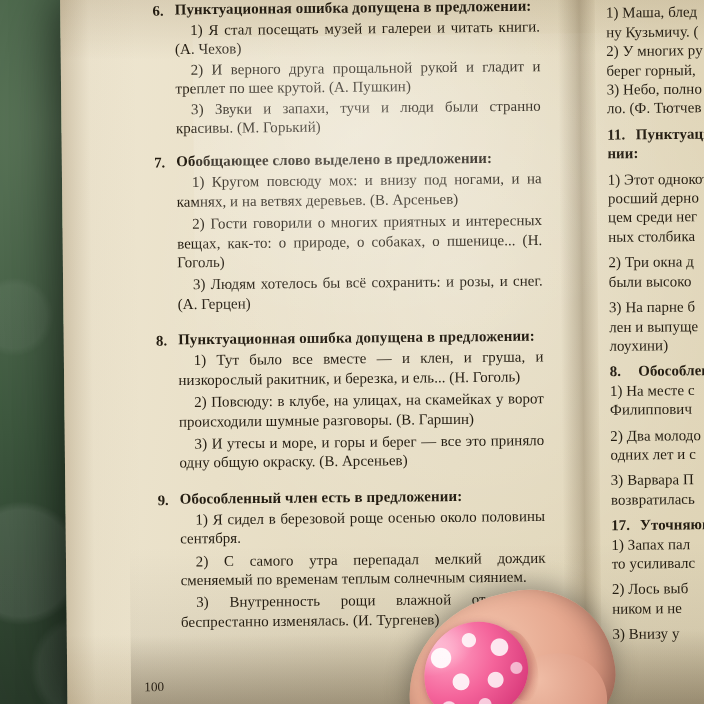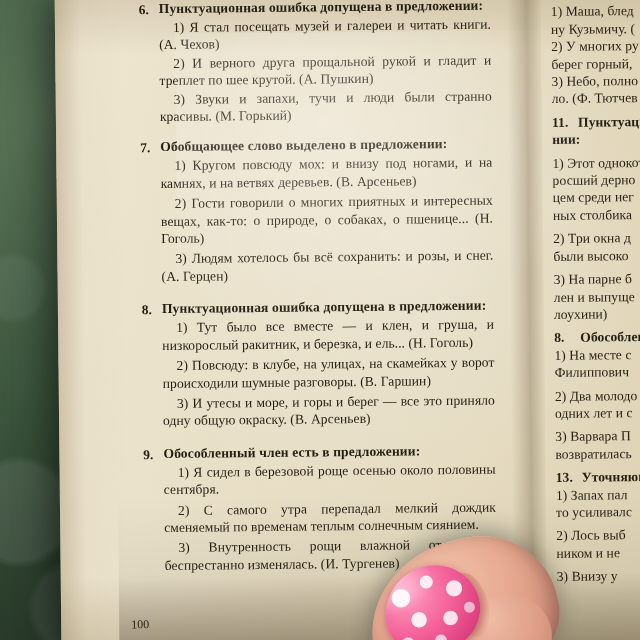--- a/index.html
+++ b/index.html
@@ -342,21 +342,21 @@
       <div class="rgap"></div>
       <p class="rline">2) Два молодо</p>
       <p class="rline">одних лет и с</p>
       <div class="rgap"></div>
       <p class="rline">3) Варвара П</p>
       <p class="rline">возвратилась</p>
 
       <div class="rgap"></div>
 
       <p class="rline">
-        <span class="rnum">13.</span><span class="rstem">Уточняющий</span>
+        <span class="rnum">17.</span><span class="rstem">Уточняющий</span>
       </p>
       <p class="rline">1) Запах пал</p>
       <p class="rline">то усиливалс</p>
       <div class="rgap"></div>
       <p class="rline">2) Лось выб</p>
       <p class="rline">ником и не</p>
       <div class="rgap"></div>
       <p class="rline">3) Внизу у</p>
       <p class="rline">Паустовс</p>
     </div>

